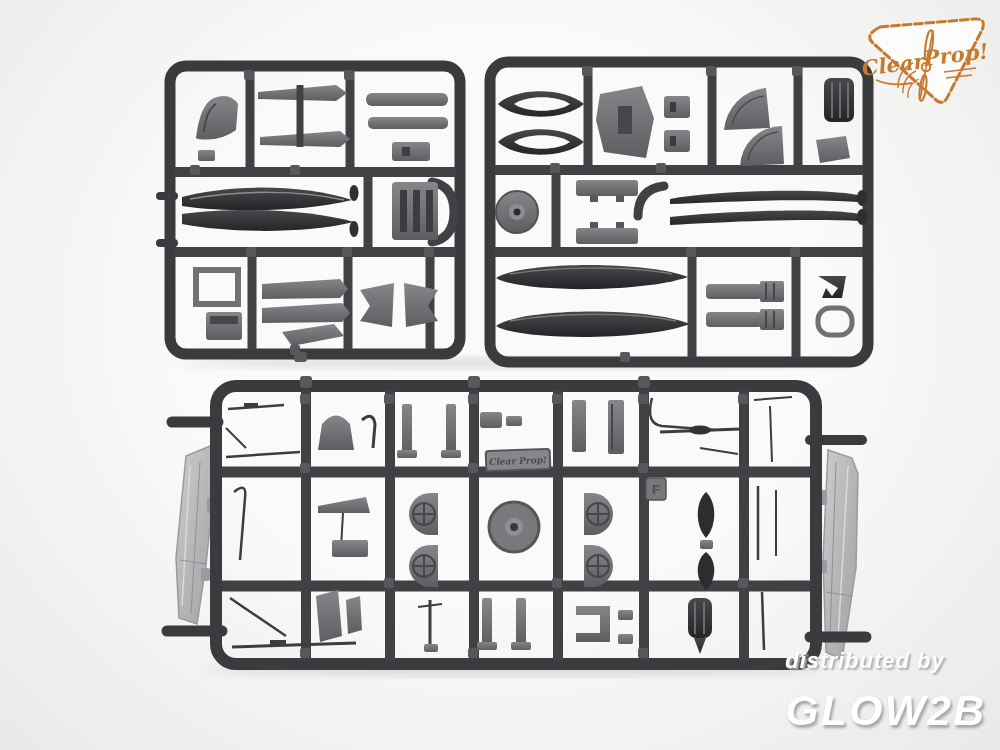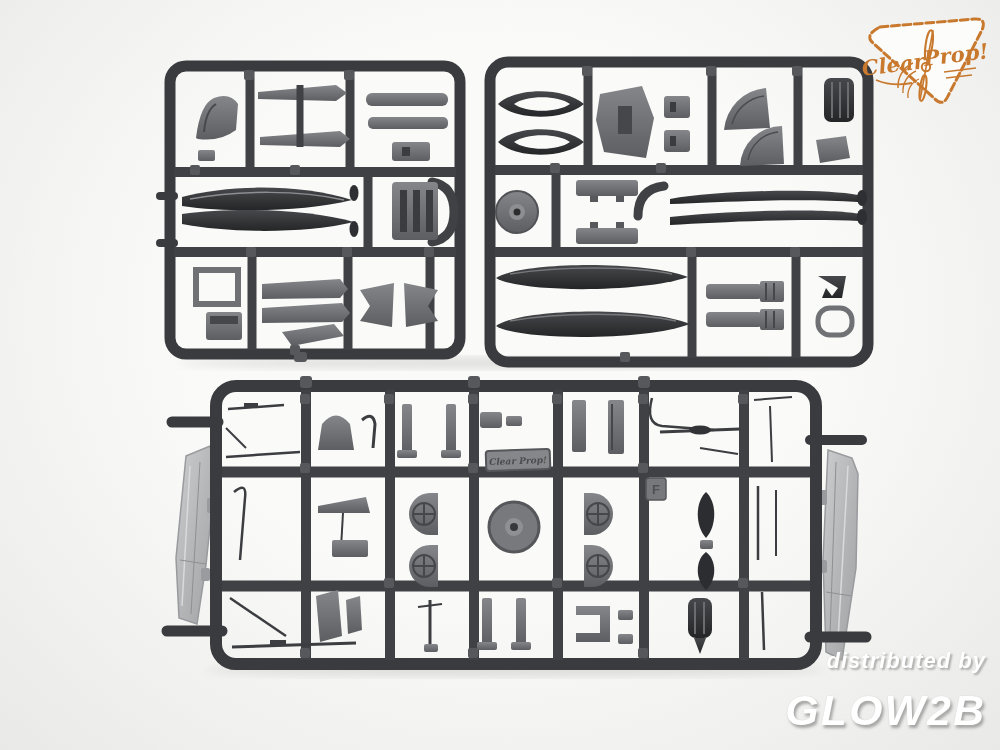--- a/index.html
+++ b/index.html
@@ -9,21 +9,21 @@
     font-family:"Liberation Sans", sans-serif;
   }
   svg{position:absolute;left:0;top:0;}
   .runner{stroke:#3a3b3e;fill:none;}
   .runner2{stroke:#404144;fill:none;}
   .part{fill:url(#gPart);}
   .dark{fill:url(#gDark);}
   .tab{fill:#56585b;}
   .thin{stroke:#3c3d40;fill:none;}
   .watermark{
-    position:absolute;right:14px;bottom:18px;text-align:right;
+    position:absolute;right:14px;bottom:18px;text-align:left;
     color:#ffffff;font-style:italic;font-weight:bold;line-height:1;
     user-select:none;
   }
   .wm1{font-size:22px;letter-spacing:1px;text-shadow:2px 2px 2px #aeaeac, 0 0 1px #c9c9c7;}
   .wm2{font-size:43px;font-weight:900;letter-spacing:2px;margin-top:17px;
        text-shadow:2px 3px 3px #a5a5a3, 0 0 1px #c4c4c2;}
   .wm3{font-size:15px;margin-top:-4px;padding-right:4px;
        text-shadow:1px 1px 2px #b2b2b0, 0 0 1px #cfcfcd;}
   .logo-script{font-family:"DejaVu Serif", serif;font-style:italic;font-weight:bold;}
   .plate-text{font-family:"DejaVu Serif", serif;font-style:italic;font-weight:bold;}

